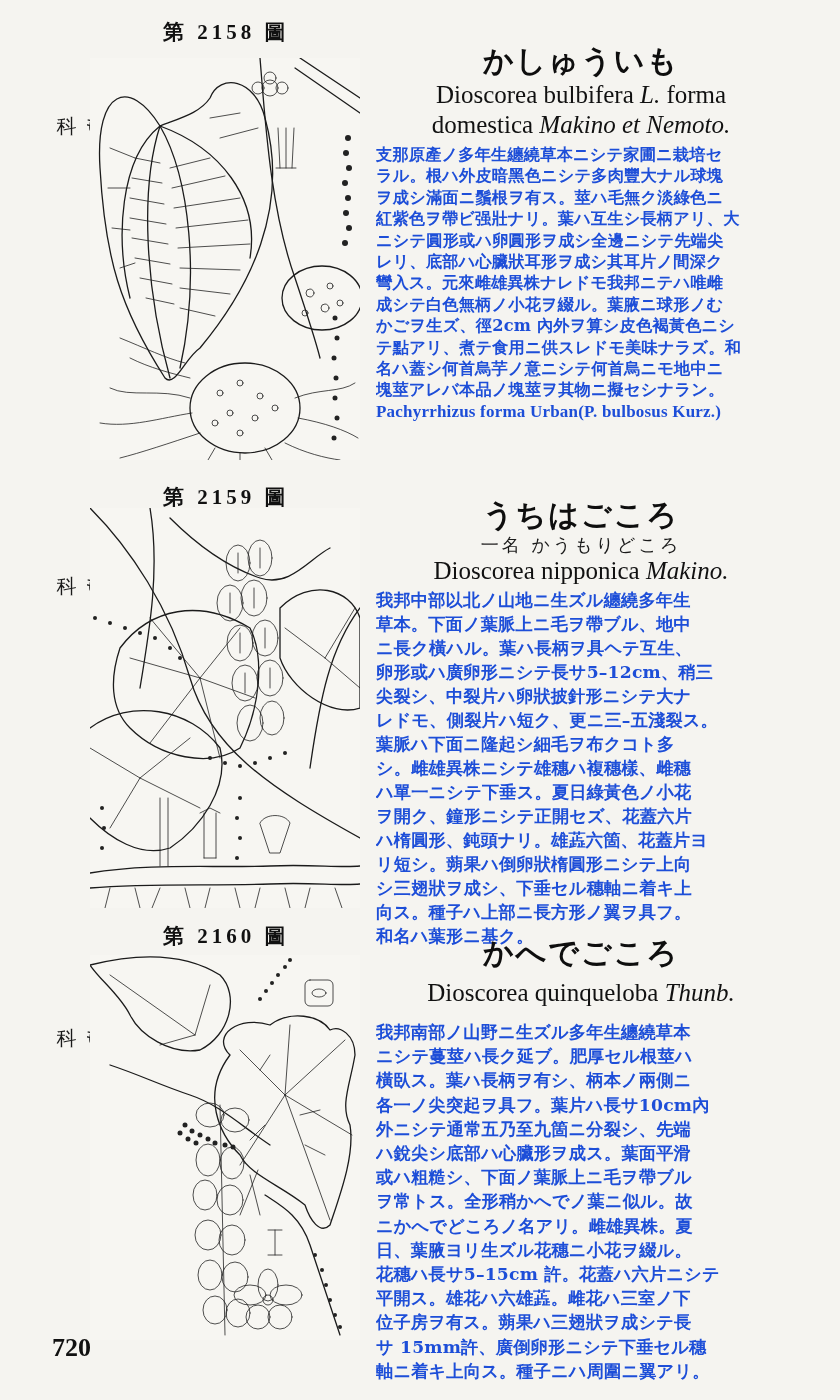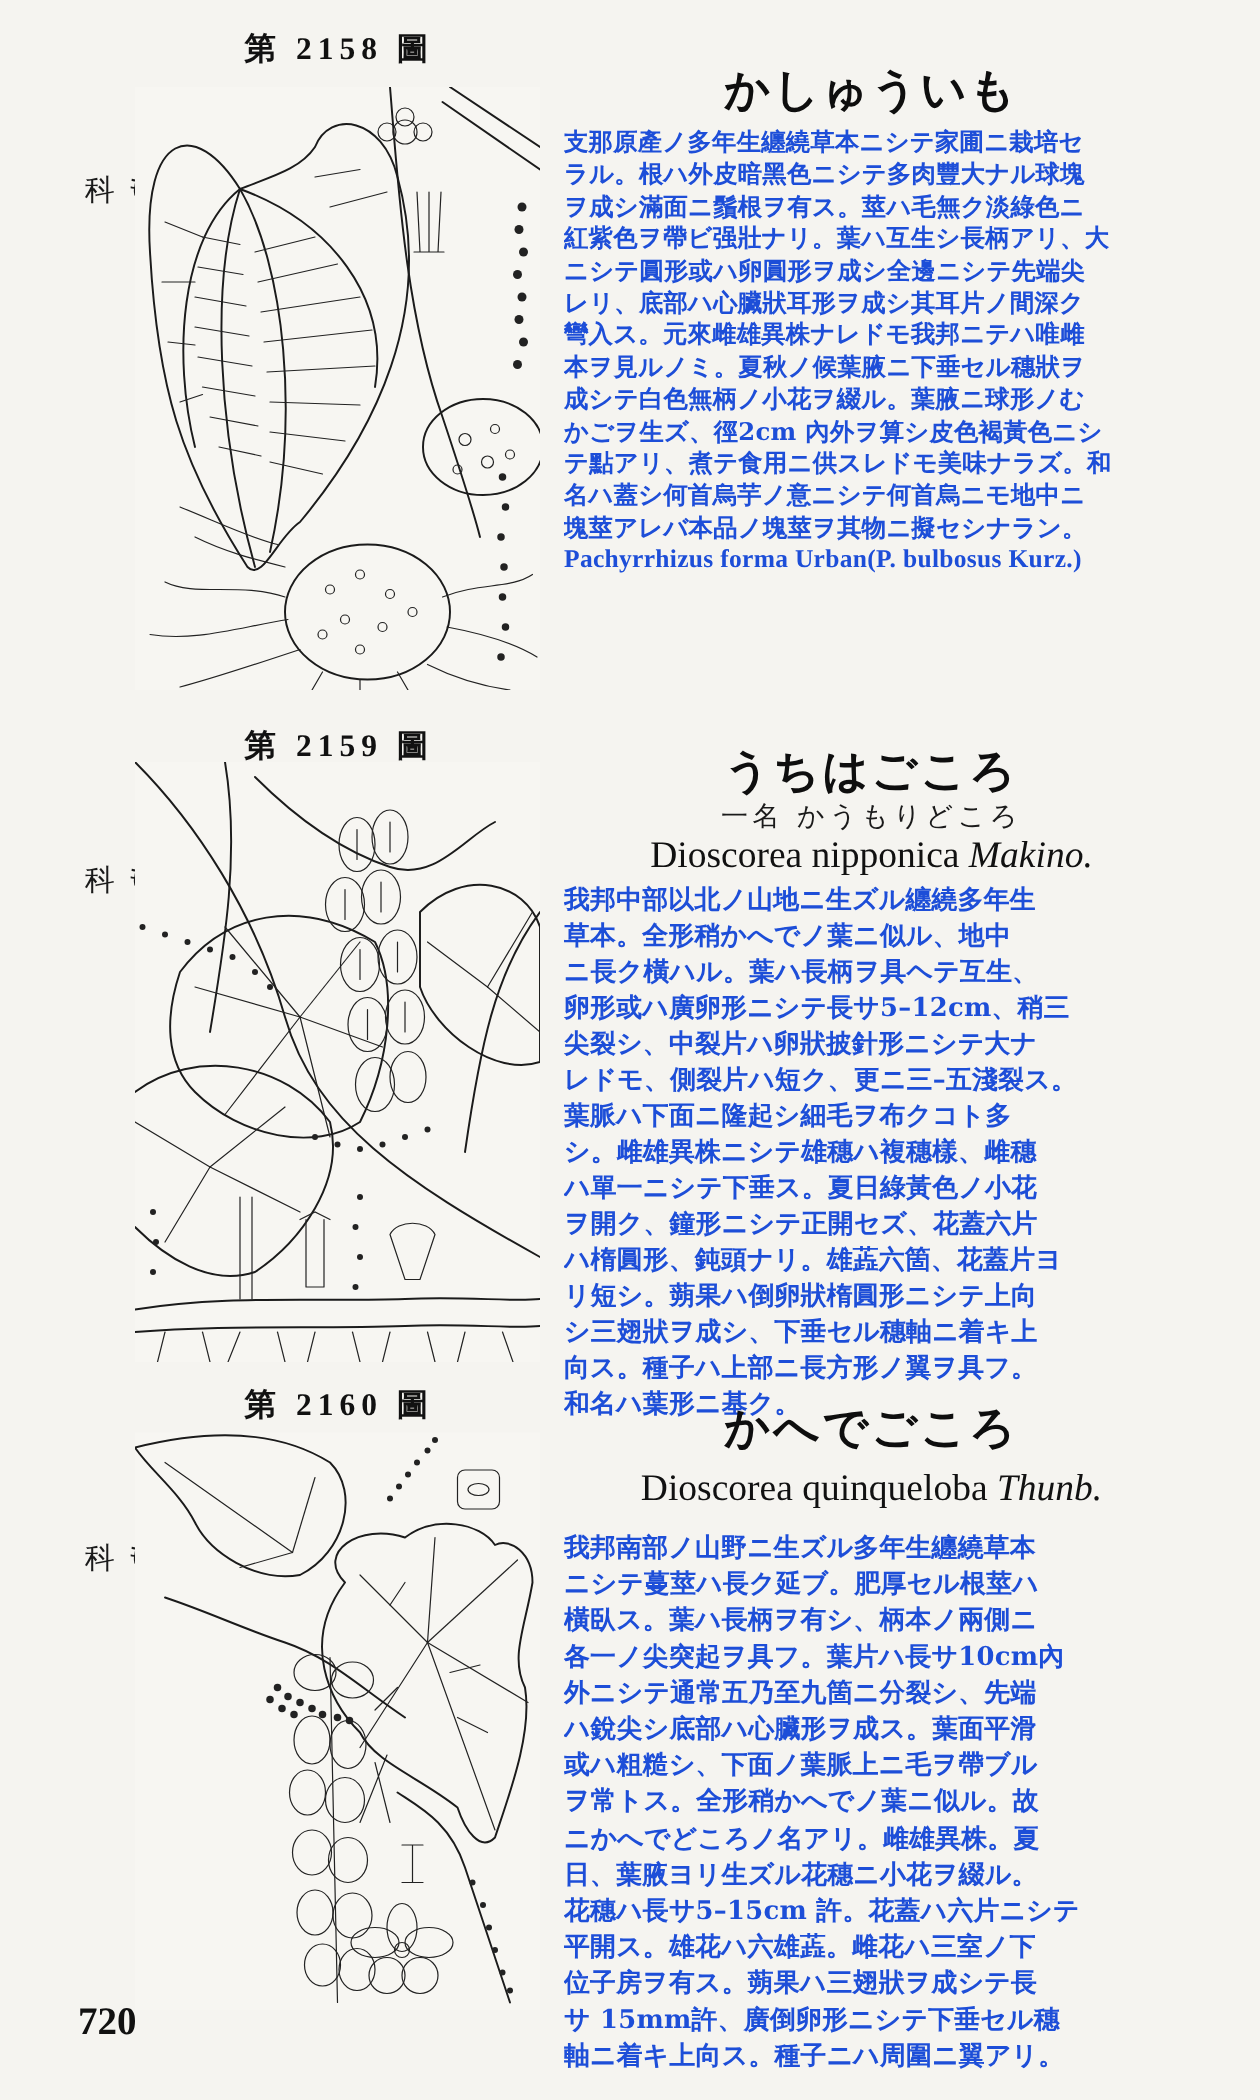--- a/index.html
+++ b/index.html
@@ -149,29 +149,32 @@
             <circle cx="140" cy="355" r="3"></circle>
           <circle cx="165" cy="360" r="3"></circle>
             <circle cx="185" cy="350" r="3"></circle>
             <circle cx="125" cy="365" r="3"></circle>
             <circle cx="150" cy="375" r="3"></circle>
         </g>
       </svg>
     </div>
     <div class="text-col" style="top:42px;">
       <div class="jp-name">かしゅういも</div>
+      <div class="sci-name">
+        <span>Dioscorea bulbifera </span><i>L.</i><span> forma</span><br>
+        <span>domestica </span><i>Makino et Nemoto.</i>
+      </div>
       <div class="body-text" style="margin-top:4px;">
         <span class="line">支那原產ノ多年生纏繞草本ニシテ家圃ニ栽培セ</span>
         <span class="line">ラル。根ハ外皮暗黑色ニシテ多肉豐大ナル球塊</span>
         <span class="line">ヲ成シ滿面ニ鬚根ヲ有ス。莖ハ毛無ク淡綠色ニ</span>
         <span class="line">紅紫色ヲ帶ビ强壯ナリ。葉ハ互生シ長柄アリ、大</span>
         <span class="line">ニシテ圓形或ハ卵圓形ヲ成シ全邊ニシテ先端尖</span>
         <span class="line">レリ、底部ハ心臟狀耳形ヲ成シ其耳片ノ間深ク</span>
         <span class="line">彎入ス。元來雌雄異株ナレドモ我邦ニテハ唯雌</span>
-        <span class="line">本ヲ見ルノミ。夏秋ノ候葉腋ニ下垂セル穗狀ヲ</span>
         <span class="line">成シテ白色無柄ノ小花ヲ綴ル。葉腋ニ球形ノむ</span>
         <span class="line">かごヲ生ズ、徑2cm 內外ヲ算シ皮色褐黃色ニシ</span>
         <span class="line">テ點アリ、煮テ食用ニ供スレドモ美味ナラズ。和</span>
         <span class="line">名ハ蓋シ何首烏芋ノ意ニシテ何首烏ニモ地中ニ</span>
         <span class="line">塊莖アレバ本品ノ塊莖ヲ其物ニ擬セシナラン。</span>
         <span class="line" style="font-family:'Liberation Serif',serif; font-size:17px;">Pachyrrhizus forma Urban(P. bulbosus Kurz.)</span>
       </div>
     </div>
   </div>
 
@@ -268,21 +271,21 @@
       </svg>
     </div>
     <div class="text-col" style="top:496px;">
       <div class="jp-name">うちはごころ</div>
       <div class="alt-name">一名 かうもりどころ</div>
       <div class="sci-name">
         <span>Dioscorea nipponica </span><i>Makino.</i>
       </div>
       <div class="body-text" style="margin-top:2px; font-size:17.2px; line-height:24px;">
         <span class="line">我邦中部以北ノ山地ニ生ズル纏繞多年生</span>
-        <span class="line">草本。全形稍かへでノ葉ニ似ル、地中</span>
+        <span class="line">草本。下面ノ葉脈上ニ毛ヲ帶ブル、地中</span>
         <span class="line">ニ長ク橫ハル。葉ハ長柄ヲ具ヘテ互生、</span>
         <span class="line">卵形或ハ廣卵形ニシテ長サ5–12cm、稍三</span>
         <span class="line">尖裂シ、中裂片ハ卵狀披針形ニシテ大ナ</span>
         <span class="line">レドモ、側裂片ハ短ク、更ニ三–五淺裂ス。</span>
         <span class="line">葉脈ハ下面ニ隆起シ細毛ヲ布クコト多</span>
         <span class="line">シ。雌雄異株ニシテ雄穗ハ複穗樣、雌穗</span>
         <span class="line">ハ單一ニシテ下垂ス。夏日綠黃色ノ小花</span>
         <span class="line">ヲ開ク、鐘形ニシテ正開セズ、花蓋六片</span>
         <span class="line">ハ楕圓形、鈍頭ナリ。雄蕋六箇、花蓋片ヨ</span>
         <span class="line">リ短シ。蒴果ハ倒卵狀楕圓形ニシテ上向</span>

